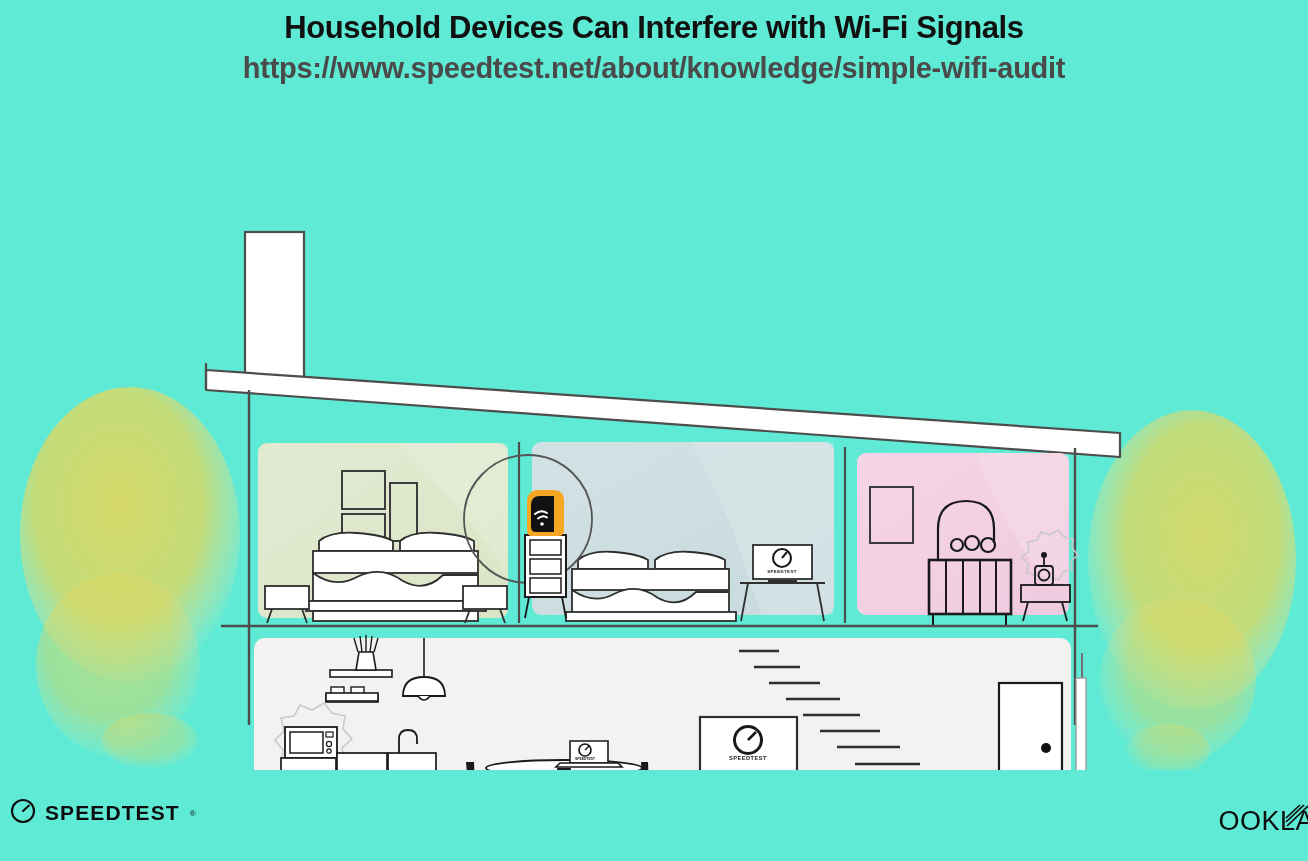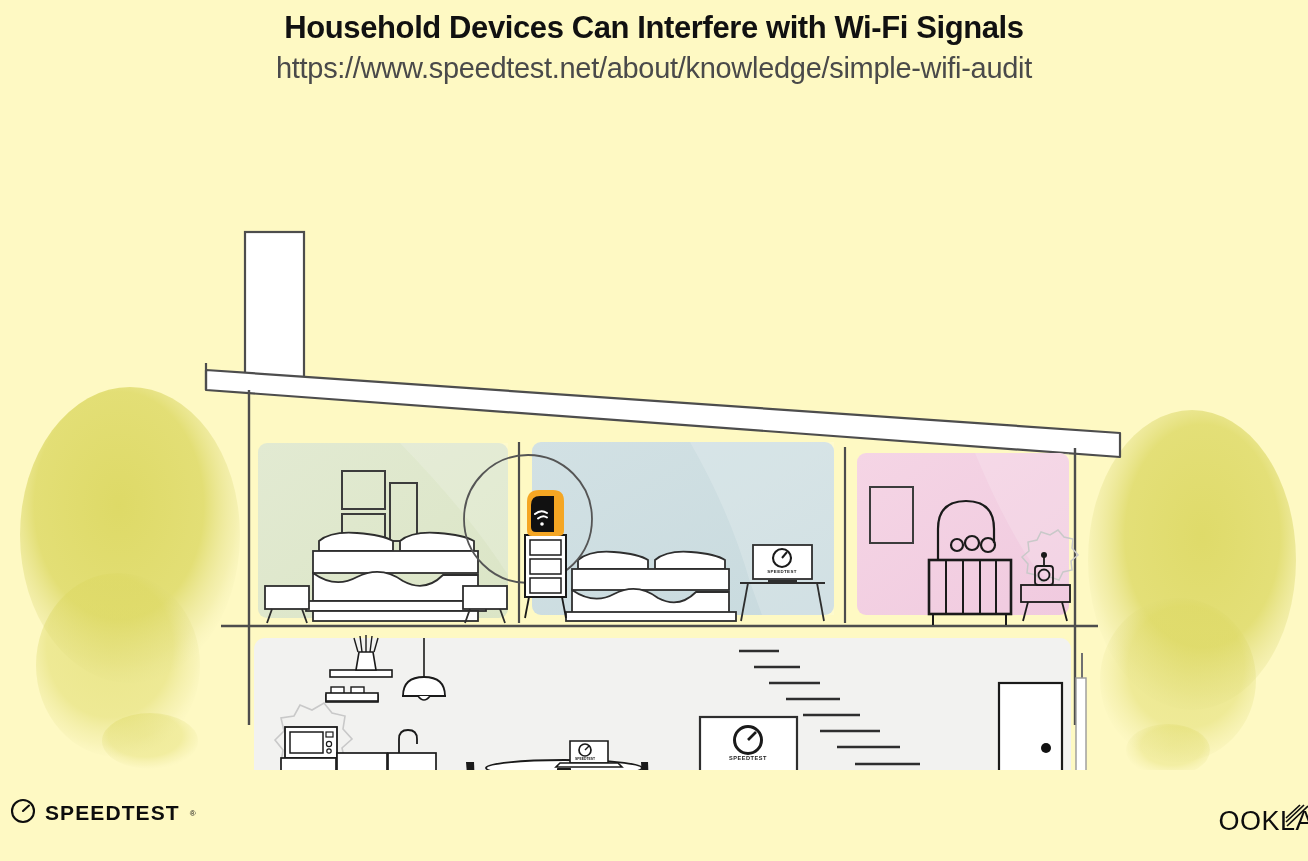--- a/index.html
+++ b/index.html
@@ -5,42 +5,42 @@
   * { box-sizing: border-box; margin: 0; padding: 0; }
   html, body {
     width: 1308px; height: 861px;
     background: #ffffff;
     font-family: "Liberation Sans", sans-serif;
     overflow: hidden;
   }
   #page {
     position: relative;
     width: 1308px; height: 861px;
-    background: #fef9c3;
+    background: #5eead4;
     padding-left: 36px;
   }
 
   
   #header {
     position: absolute; top: 0; left: 0;
     width: 1308px; height: 105px;
     text-align: center;
     padding-top: 8px;
   }
   #title {
     font-size: 31px;
     font-weight: 700;
     color: #111111;
     letter-spacing: -0.4px;
     line-height: 40px;
     white-space: nowrap;
   }
   #subtitle {
     font-size: 29px;
-    font-weight: 400;
+    font-weight: 700;
     color: #4a4a4a;
     line-height: 40px;
     letter-spacing: -0.3px;
     white-space: nowrap;
   }
 
   
   #stage {
     position: absolute;
     top: 105px; left: 0;

